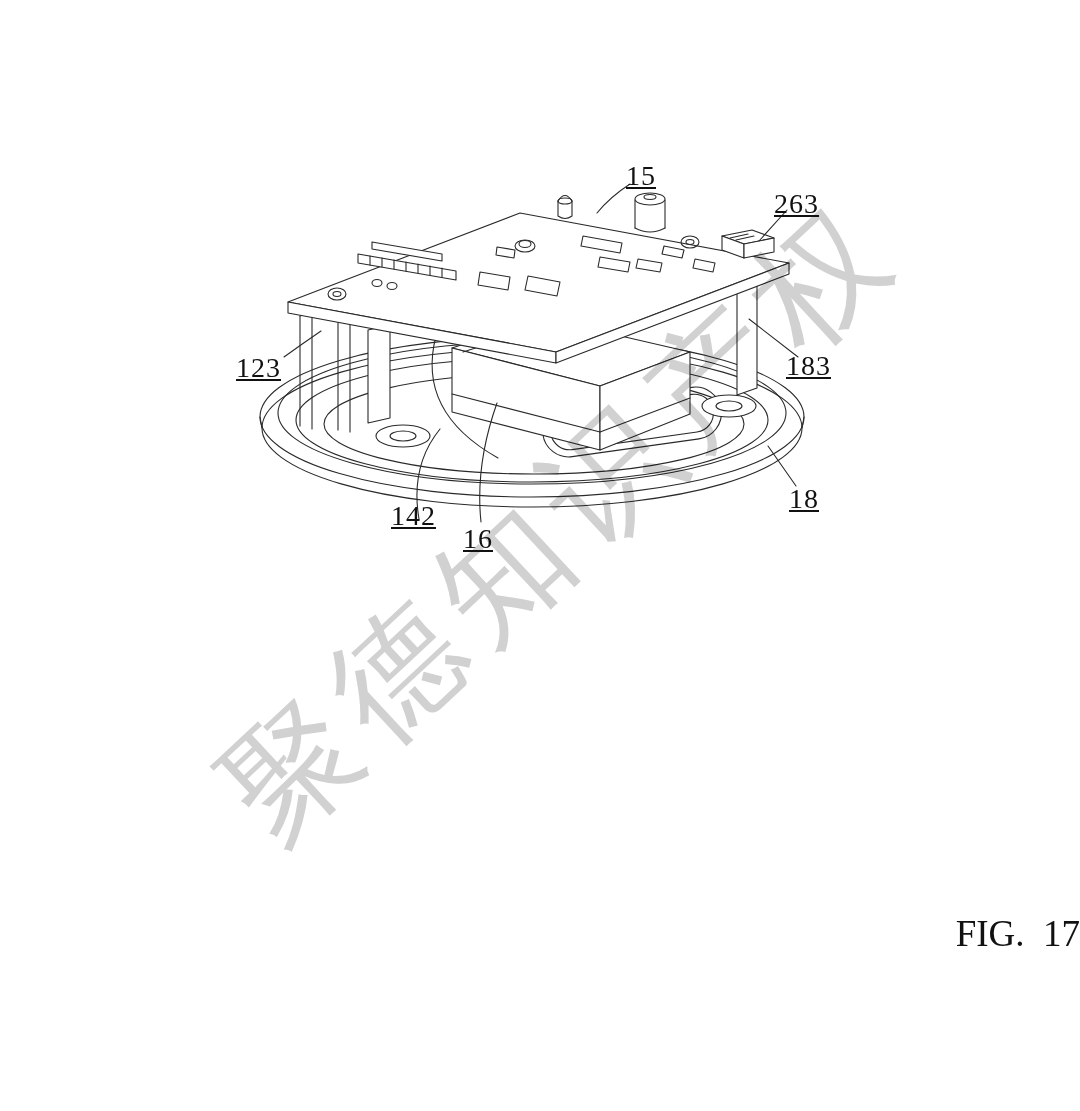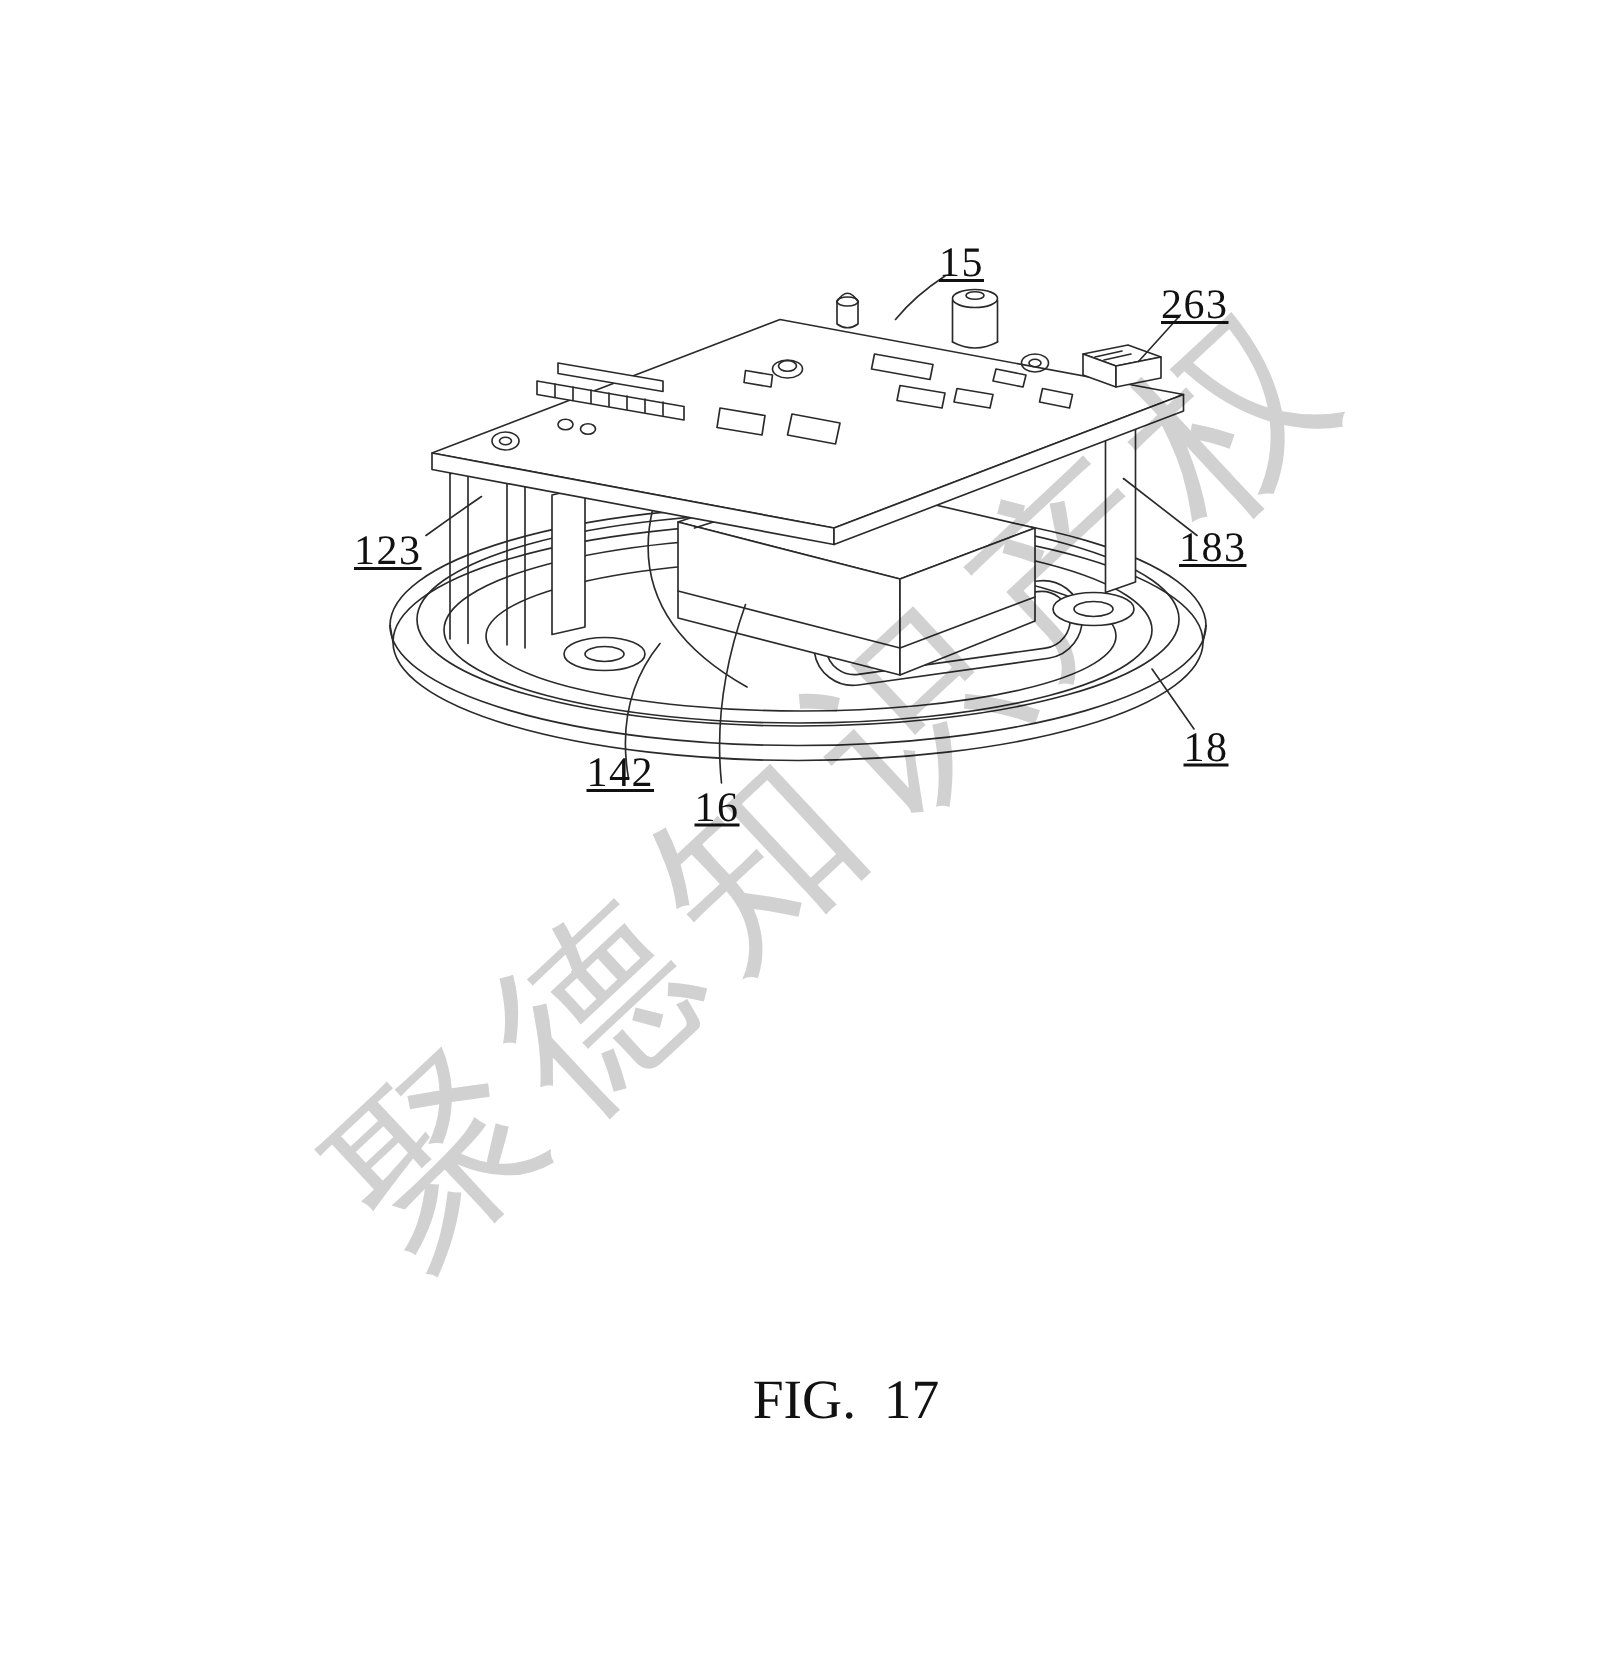--- a/index.html
+++ b/index.html
@@ -49,21 +49,21 @@
     opacity:0.55;
     mix-blend-mode:multiply;
     z-index:2;
     pointer-events:none;
     font-family:"Liberation Serif", serif;
   }
   .caption{
     position:absolute;
     left:48px;right:0;
     top:912px;
-    text-align:center;
+    text-align:right;
     font-size:37px;
     color:var(--ink);
     white-space:pre;
     z-index:3;
     font-family:"Liberation Serif", serif;
   }
 </style>
 </head>
 <body>
 

